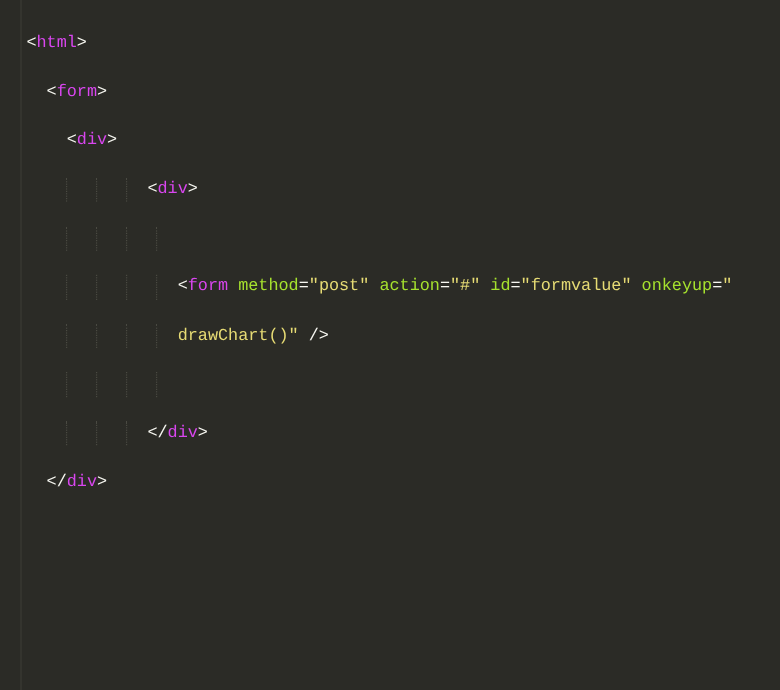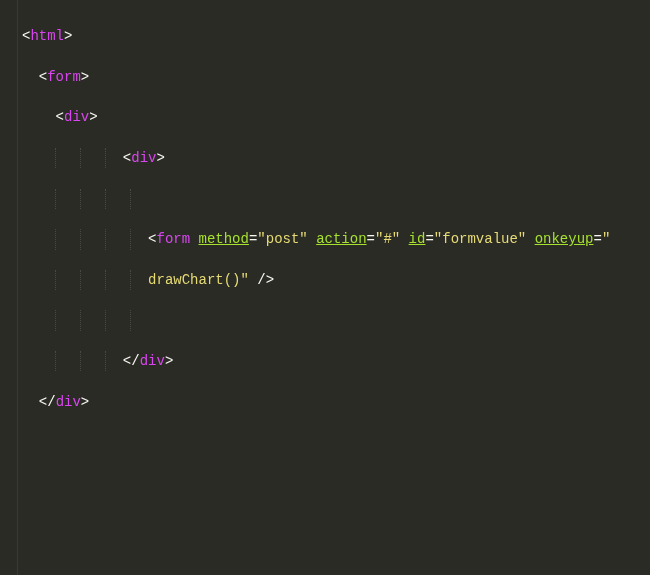--- a/index.html
+++ b/index.html
@@ -31,21 +31,21 @@
     border-left: 1px dotted #4a4a42;
     display: inline-block;
     width: 0;
     height: 1.45em;
     vertical-align: top;
     margin-left: -1px;
   }
   .ws { display: inline-block; }
   .tag-angle { color: #f8f8f2; }
   .tag-name { color: #d946ef; }
-  .attr-name { color: #a6e22e; text-decoration: underline; }
+  .attr-name { color: #a6e22e; }
   .attr-eq { color: #f8f8f2; }
   .attr-val { color: #e6db74; }
 </style>
 </head>
 <body>
 
 <div class="gutter"></div>
 
 <div class="code">
 <span class="line"><span class="tag-angle">&lt;</span><span class="tag-name">html</span><span class="tag-angle">&gt;</span></span>

